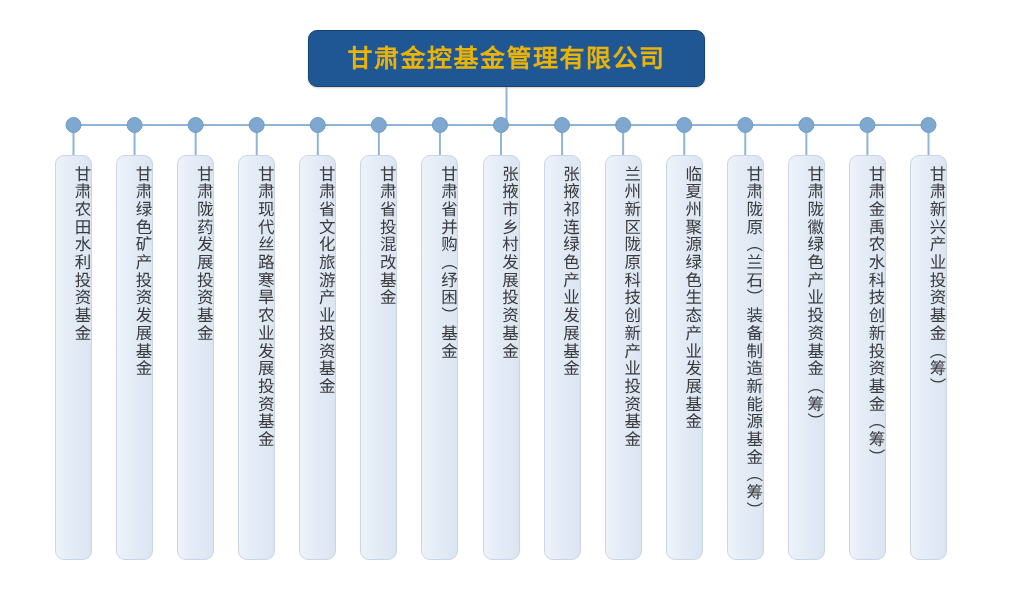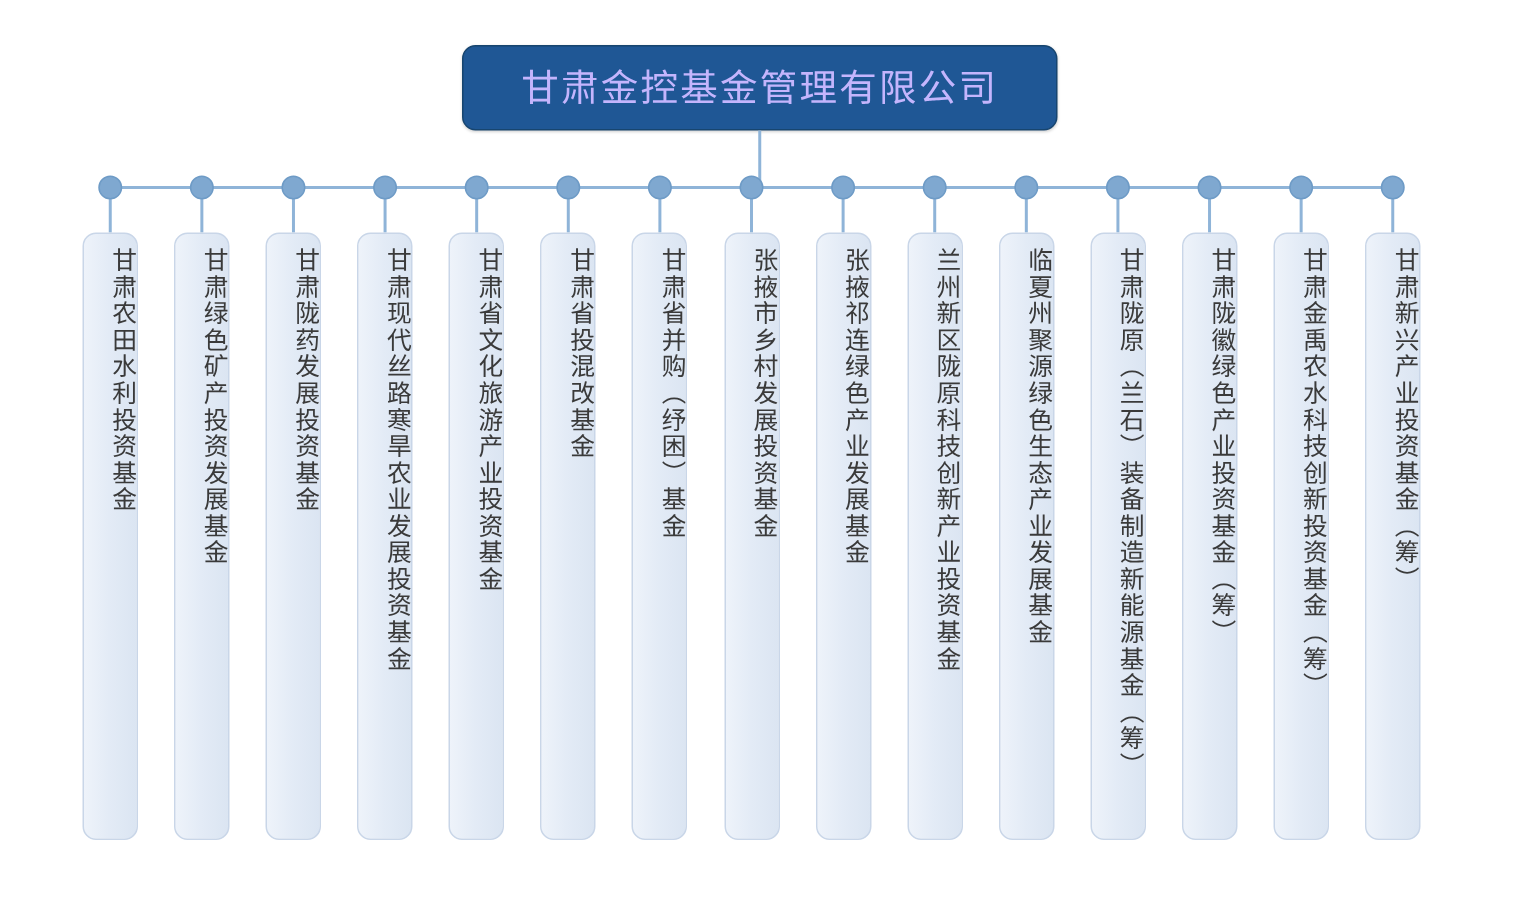--- a/index.html
+++ b/index.html
@@ -34,23 +34,23 @@
     box-sizing: border-box;
     background: #1f5795;
     border: 1px solid #17456f;
     border-radius: 9px;
     display: flex;
     align-items: center;
     justify-content: center;
     box-shadow: 0 1px 2px rgba(0,0,0,0.18);
   }
   .root-title {
-    color: #c4b5fd;
+    color: #eab308;
     font-size: 25px;
-    font-weight: normal;
+    font-weight: bold;
     letter-spacing: 1.5px;
     line-height: 1;
     font-family: "DejaVu Sans", "Liberation Sans", sans-serif;
     white-space: nowrap;
     text-align: center;
   }
 
   
   .connectors {
     position: absolute;

